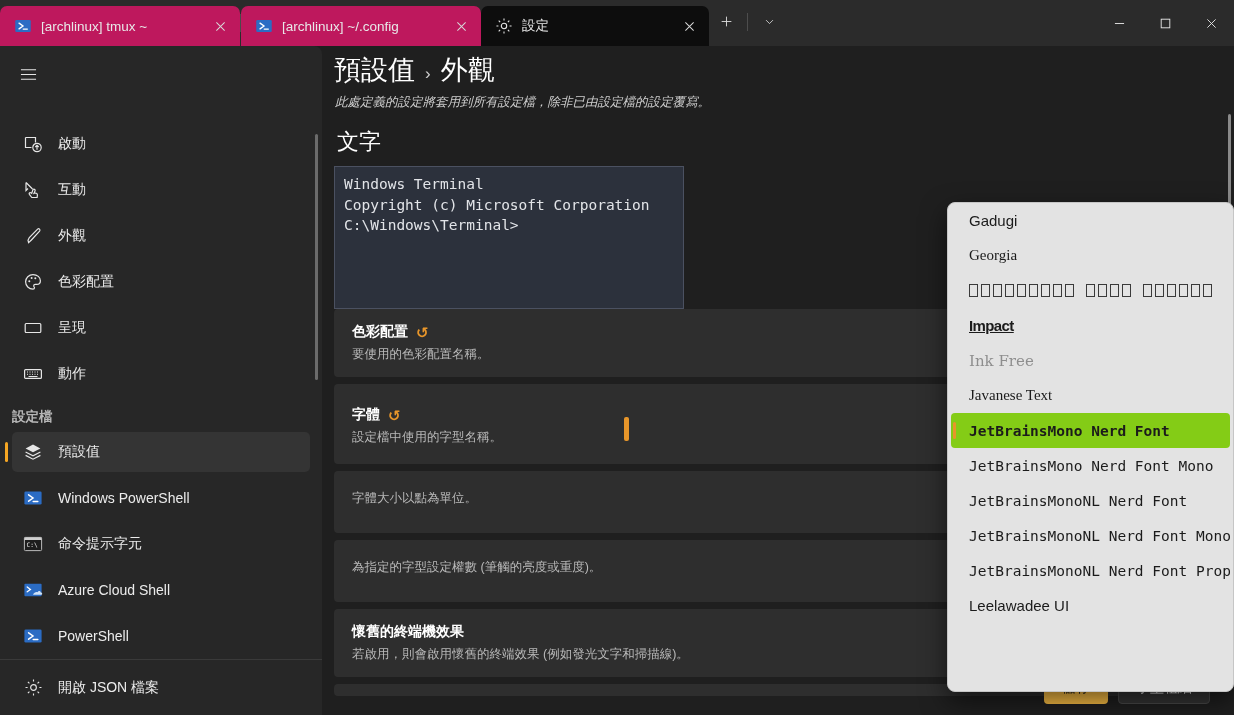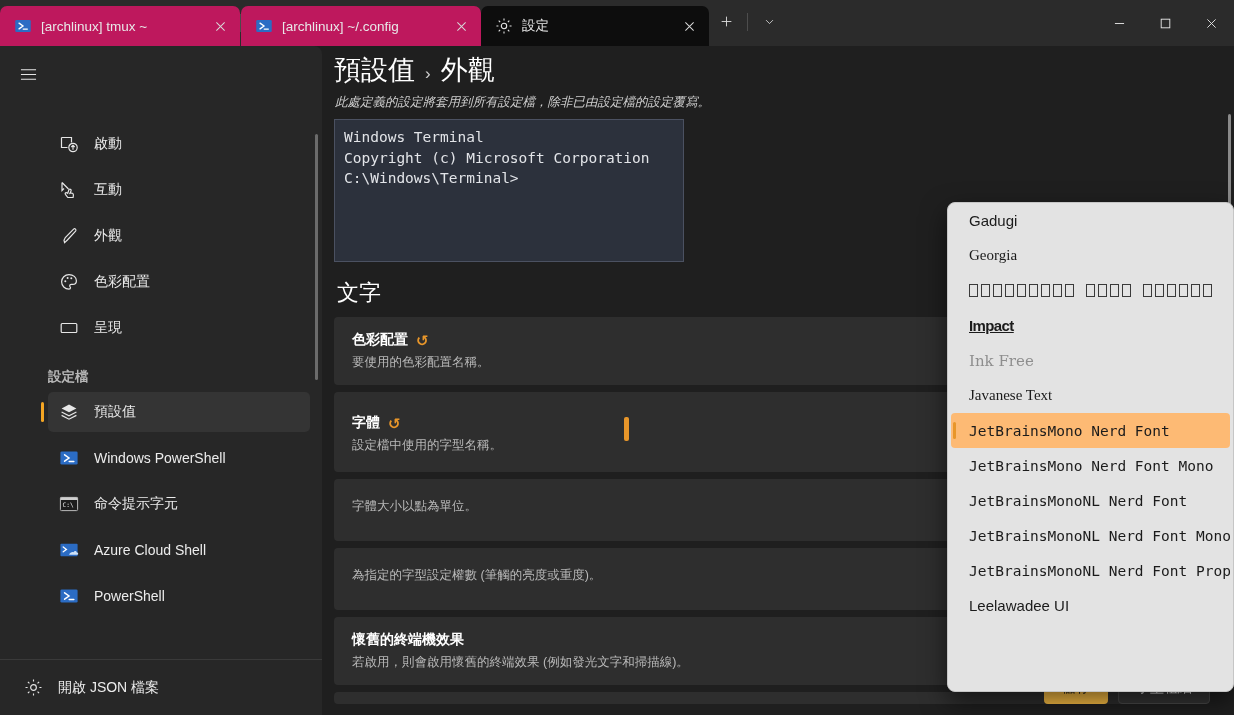--- a/index.html
+++ b/index.html
@@ -73,21 +73,20 @@
     overflow: hidden;
   }
   #hamburger {
     width: 44px; height: 40px; margin: 8px 0 0 6px;
     display: flex; align-items: center; justify-content: center;
     border-radius: 5px;
   }
   #nav {
     position: absolute; top: 78px; left: 0; right: 0; bottom: 56px;
     overflow: hidden;
-    padding-left: 36px;
   }
   .nav-item {
     position: relative;
     height: 40px; margin: 0 12px 0 12px;
     display: flex; align-items: center;
     border-radius: 5px; color: #ececec; font-size: 14px;
   }
   .nav-item.selected { background: #343434; }
   .nav-item.selected::before {
     content: ""; position: absolute; left: -7px; top: 10px;
@@ -197,21 +196,21 @@
     box-shadow: 0 10px 26px rgba(0,0,0,.55);
     overflow: hidden;
   }
   .fopt {
     position: relative;
     height: 35px; margin: 0 3px;
     display: flex; align-items: center;
     padding-left: 18px; color: #1b1b1b; font-size: 15px;
     border-radius: 4px; white-space: nowrap; overflow: hidden;
   }
-  .fopt.selected { background: #fdba74; }
+  .fopt.selected { background: #84cc16; font-weight: bold; }
   .fopt.selected::before {
     content: ""; position: absolute; left: 2px; top: 9px;
     width: 3px; height: 17px; border-radius: 2px; background: #e8962a;
   }
   .f-serif { font-family: "Liberation Serif", "DejaVu Serif", serif; }
   .f-sans  { font-family: "Liberation Sans", "DejaVu Sans", sans-serif; }
   .f-mono  { font-family: "DejaVu Sans Mono", "Liberation Mono", monospace; font-size: 14.5px; }
   .f-impact { font-family: "Liberation Sans", sans-serif; font-weight: bold; letter-spacing: -0.6px; text-decoration: underline; }
   .f-faint { color: #8e8e8e; font-family: "DejaVu Serif", serif; }
   .f-tofu { font-family: "DejaVu Sans Mono", monospace; letter-spacing: 1px; font-size: 13px; }
@@ -352,20 +351,29 @@
         <div class="nav-gap"></div>
         <div class="nav-item">
           <span class="nav-ico">
             <svg viewBox="0 0 20 20" width="20" height="20">
               <rect x="2.2" y="5.5" width="15.6" height="9" rx="1" stroke="#e6e6e6" stroke-width="1.2" fill="none"></rect>
             </svg>
           </span>
           <span class="nav-label">呈現</span>
         </div>
         <div class="nav-gap"></div>
+        <div class="nav-item">
+          <span class="nav-ico">
+            <svg viewBox="0 0 20 20" width="20" height="20">
+              <rect x="1.6" y="5.6" width="16.8" height="8.8" rx="1" stroke="#e6e6e6" stroke-width="1.2" fill="none"></rect>
+              <path d="M4 8h1M6.5 8h1M9 8h1M11.5 8h1M14 8h1M4 10.3h1M6.5 10.3h1M9 10.3h1M11.5 10.3h1M14 10.3h1M5.5 12.5h9" stroke="#e6e6e6" stroke-width="1" fill="none"></path>
+            </svg>
+          </span>
+          <span class="nav-label">動作</span>
+        </div>
         <div class="nav-gap"></div>
         <div class="nav-head">設定檔</div>
         <div class="nav-item selected">
           <span class="nav-ico">
             <svg viewBox="0 0 20 20" width="20" height="20">
               <path d="M10 2.6L2.6 6.4 10 10.2l7.4-3.8L10 2.6z" fill="#e6e6e6"></path>
               <path d="M2.6 10L10 13.8 17.4 10" stroke="#e6e6e6" stroke-width="1.2" fill="none"></path>
               <path d="M2.6 13.4L10 17.2l7.4-3.8" stroke="#e6e6e6" stroke-width="1.2" fill="none"></path>
             </svg>
           </span>
@@ -435,25 +443,25 @@
     <div id="main-scrollarea">
 
       <div id="breadcrumb">
         <span>預設值</span>
         <span class="chev">›</span>
         <span>外觀</span>
       </div>
 
       <div id="subtitle">此處定義的設定將套用到所有設定檔，除非已由設定檔的設定覆寫。</div>
 
+      <div id="section-title">文字</div>
+
       <div id="preview">Windows Terminal
 Copyright (c) Microsoft Corporation
 C:\Windows\Terminal&gt;</div>
-
-      <div id="section-title">文字</div>
 
       <div id="cards">
           <div class="card">
             <div class="card-title">
               <span>色彩配置</span>
               <span class="reset-ico">↺</span>
             </div>
             <div class="card-desc">要使用的色彩配置名稱。</div>
           </div>
           <div class="card tall">

